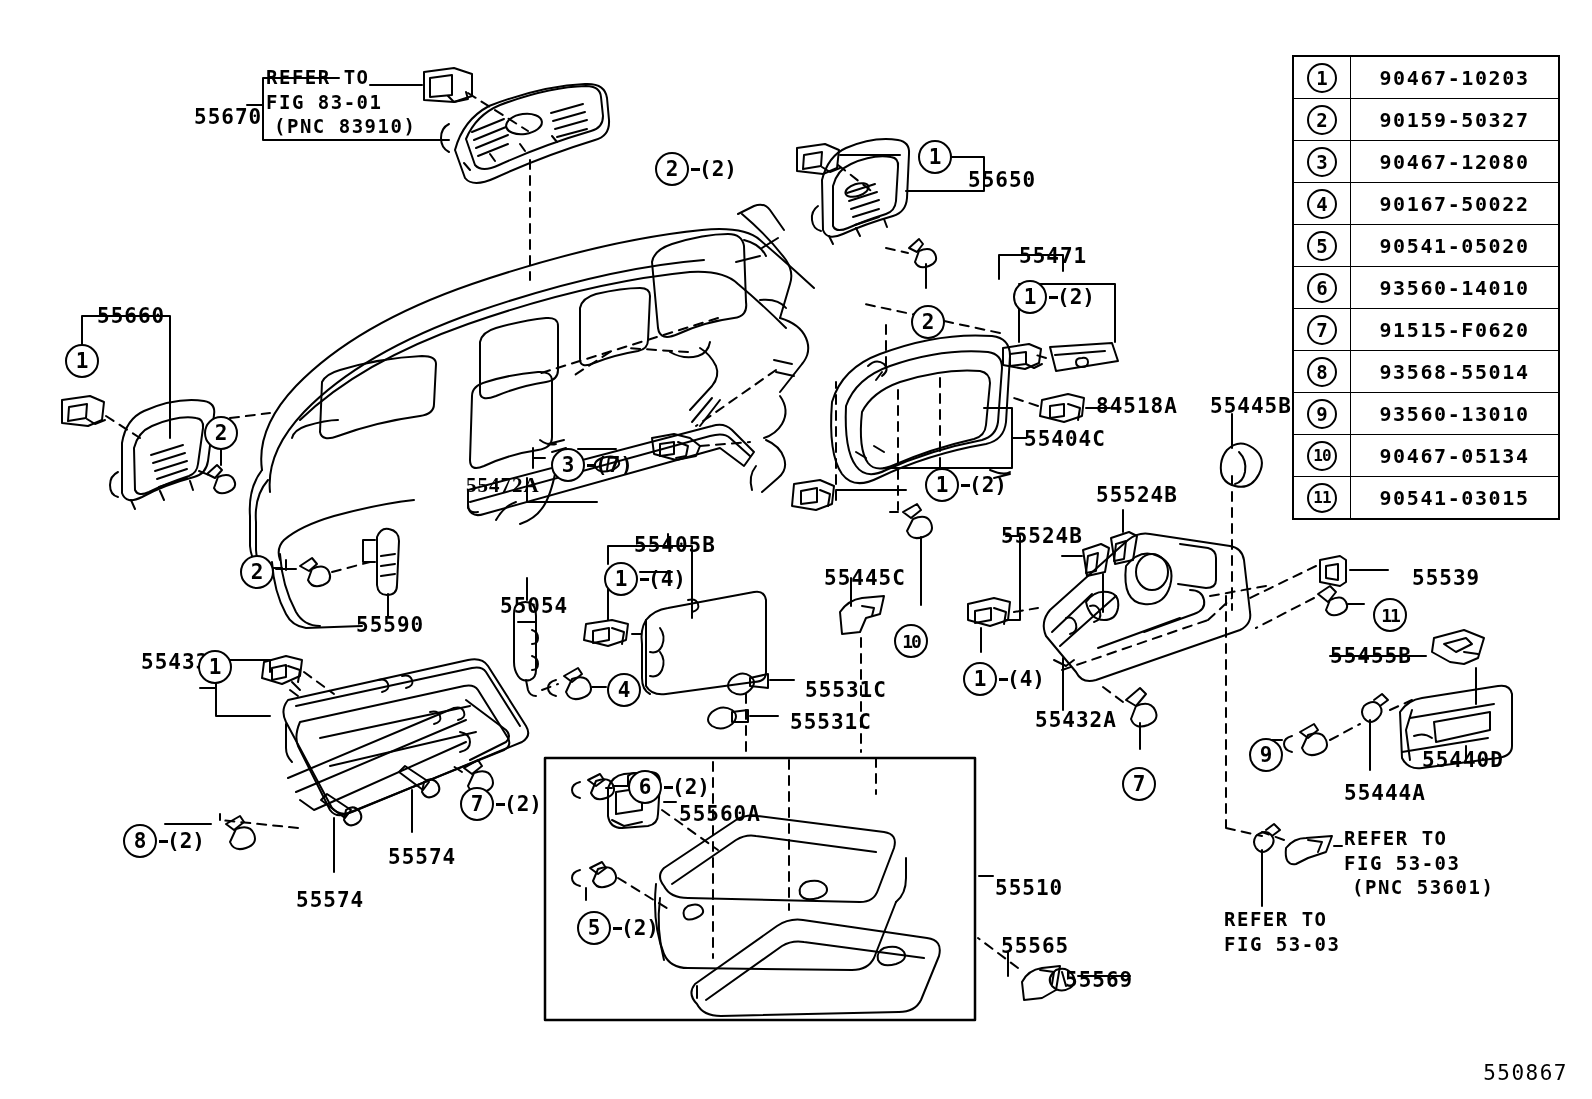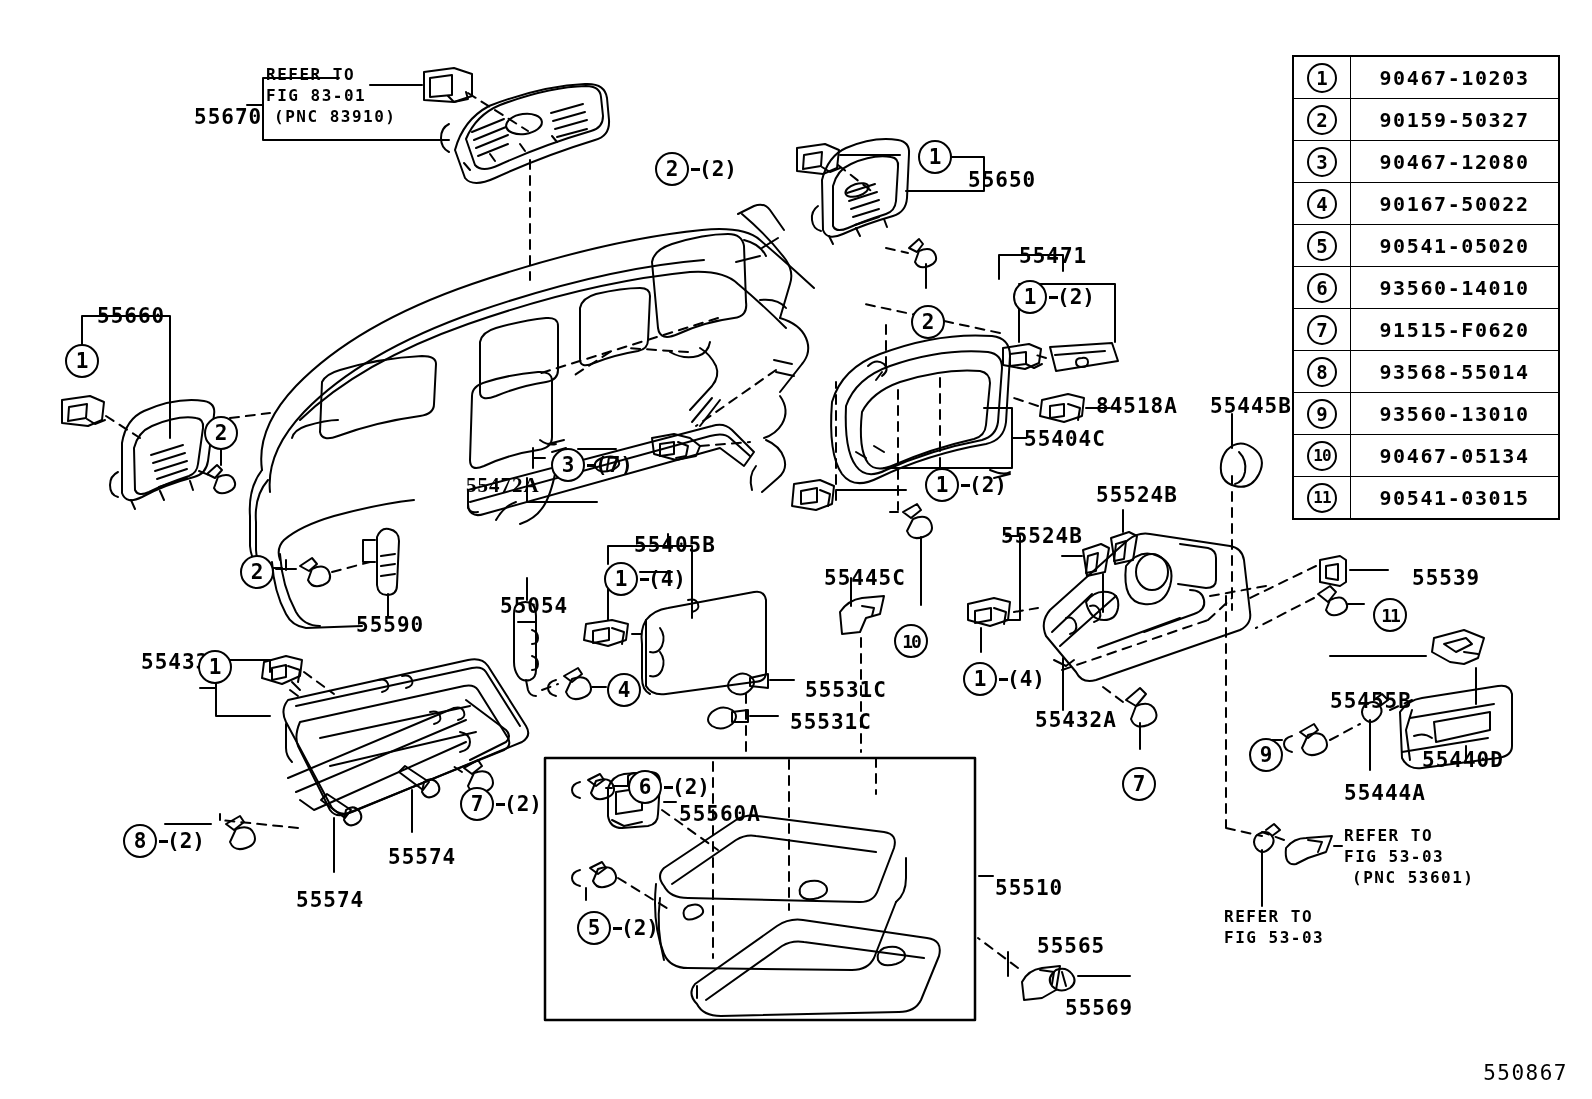--- a/index.html
+++ b/index.html
@@ -1,21 +1,21 @@
 <!DOCTYPE html>
 <html><head>
 <meta charset="utf-8">
 <style>
   html,body{margin:0;padding:0;background:#ffffff;}
   body{width:1592px;height:1099px;overflow:hidden;font-family:"DejaVu Sans Mono","Liberation Mono",monospace;}
   #root{position:relative;width:1592px;height:1099px;background:#fff;}
   svg.layer{position:absolute;left:0;top:0;width:1592px;height:1099px;}
   .lbl{position:absolute;font-family:"DejaVu Sans Mono","Liberation Mono",monospace;
        font-weight:700;color:#000;white-space:pre;letter-spacing:1px;font-size:21px;line-height:1.22;}
-  .ref{font-size:16px;letter-spacing:1.5px;line-height:1.30;}
+  .ref{font-size:19px;letter-spacing:1.5px;line-height:1.30;}
   
   #parts-table{position:absolute;left:1292px;top:55px;width:268px;border:2px solid #000;
      border-collapse:collapse;background:#fff;}
   #parts-table td{border:1.5px solid #000;height:41px;padding:0;text-align:center;vertical-align:middle;}
   #parts-table td.num{width:56px;}
   #parts-table td.pn{font-size:20px;font-weight:700;letter-spacing:1.6px;
      font-family:"DejaVu Sans Mono","Liberation Mono",monospace;}
   .circ{display:inline-flex;align-items:center;justify-content:center;
      width:30px;height:30px;border:2px solid #000;border-radius:50%;
      font-size:19px;font-weight:700;font-family:"DejaVu Sans Mono","Liberation Mono",monospace;
@@ -502,33 +502,33 @@
       <div class="lbl" style="left: 1210px; top: 394px;">55445B</div>
       <div class="lbl" style="left: 1024px; top: 427px;">55404C</div>
       <div class="lbl" style="left: 466px; top: 473px; font-family: Liberation Serif, serif;">55472A</div>
       <div class="lbl" style="left: 1096px; top: 483px;">55524B</div>
       <div class="lbl" style="left: 1001px; top: 524px;">55524B</div>
       <div class="lbl" style="left: 634px; top: 533px;">55405B</div>
       <div class="lbl" style="left: 1397px; top: 566px; margin-left: 15px;">55539</div>
       <div class="lbl" style="left: 824px; top: 566px;">55445C</div>
       <div class="lbl" style="left: 500px; top: 594px;">55054</div>
       <div class="lbl" style="left: 356px; top: 613px;">55590</div>
-      <div class="lbl" style="left: 1330px; top: 644px; margin-top: 45px;">55455B</div>
+      <div class="lbl" style="left: 1330px; top: 644px;">55455B</div>
       <div class="lbl" style="left: 109px; top: 650px; margin-left: 32px;">55433B</div>
       <div class="lbl" style="left: 805px; top: 678px;">55531C</div>
       <div class="lbl" style="left: 1035px; top: 708px;">55432A</div>
       <div class="lbl" style="left: 790px; top: 710px;">55531C</div>
       <div class="lbl" style="left: 1422px; top: 748px;">55440D</div>
       <div class="lbl" style="left: 1344px; top: 781px;">55444A</div>
       <div class="lbl" style="left: 679px; top: 802px;">55560A</div>
       <div class="lbl" style="left: 388px; top: 845px;">55574</div>
       <div class="lbl" style="left: 995px; top: 876px;">55510</div>
       <div class="lbl" style="left: 296px; top: 888px;">55574</div>
-      <div class="lbl" style="left: 1001px; top: 934px; margin-left: 36px;">55565</div>
-      <div class="lbl" style="left: 1065px; top: 996px; text-align: right;">55569</div>
+      <div class="lbl" style="left: 1001px; top: 934px;">55565</div>
+      <div class="lbl" style="left: 1065px; top: 968px; text-align: right;">55569</div>
     </div>
 
   <div id="refs">
       <div class="lbl ref" style="left: 266px; top: 65px;"><div>REFER TO</div><div style="padding-left: 0px;">FIG 83-01</div><div style="padding-left: 8px;">(PNC 83910)</div></div>
       <div class="lbl ref" style="left: 1344px; top: 826px;"><div>REFER TO</div><div style="padding-left: 0px;">FIG 53-03</div><div style="padding-left: 8px;">(PNC 53601)</div></div>
       <div class="lbl ref" style="left: 1224px; top: 907px;"><div>REFER TO</div><div style="padding-left: 0px;">FIG 53-03</div></div>
     </div>
 
   <div id="callouts">
       <div class="bub" style="left: 655px; top: 152px;">2</div>

